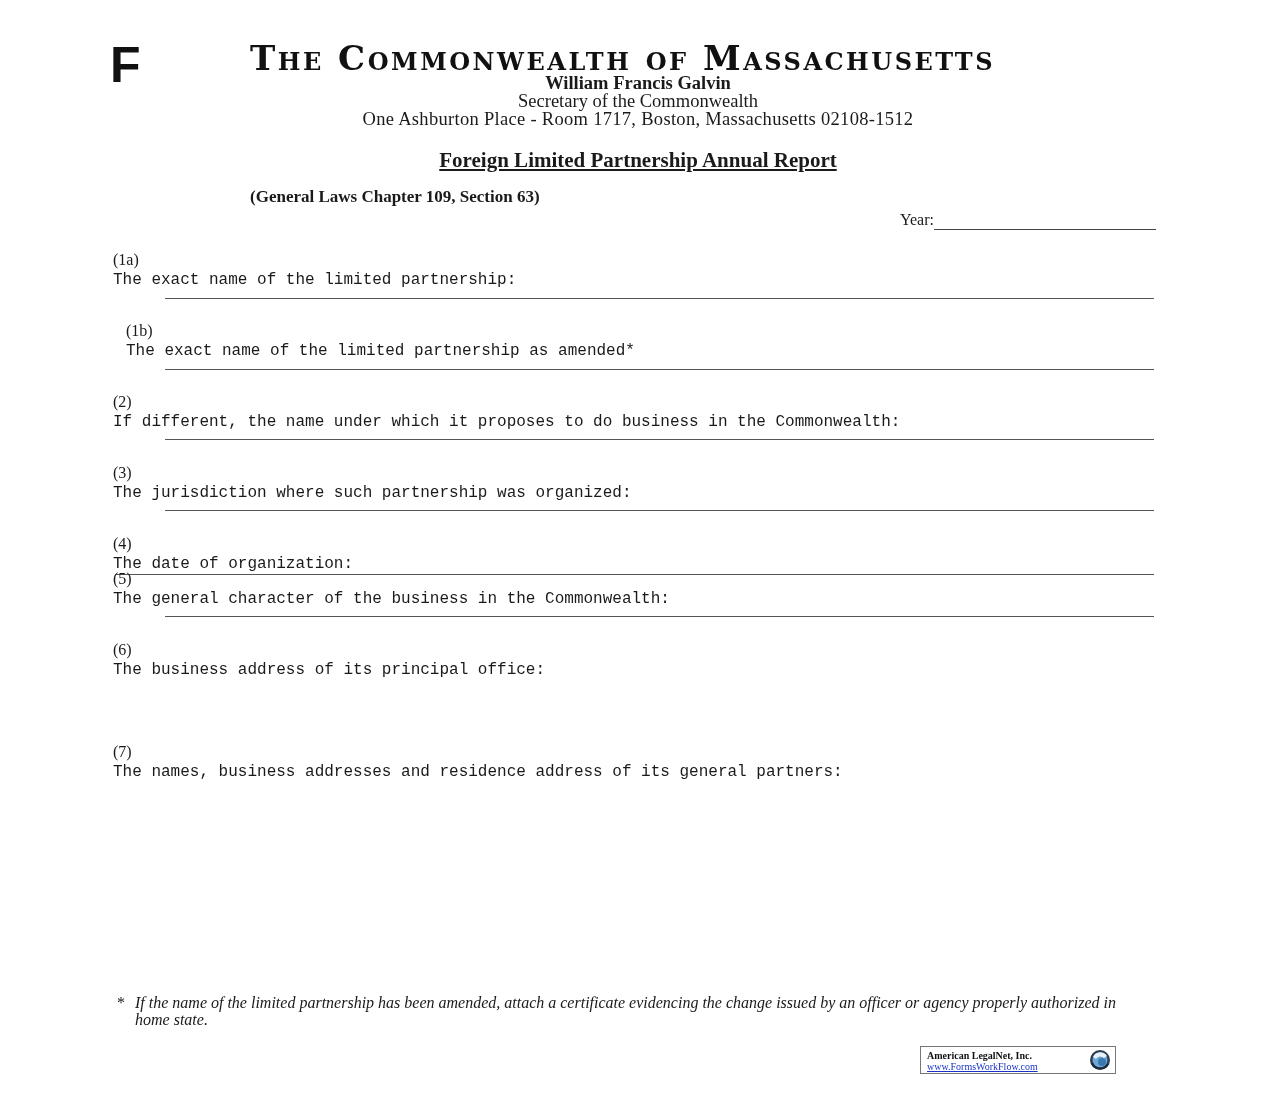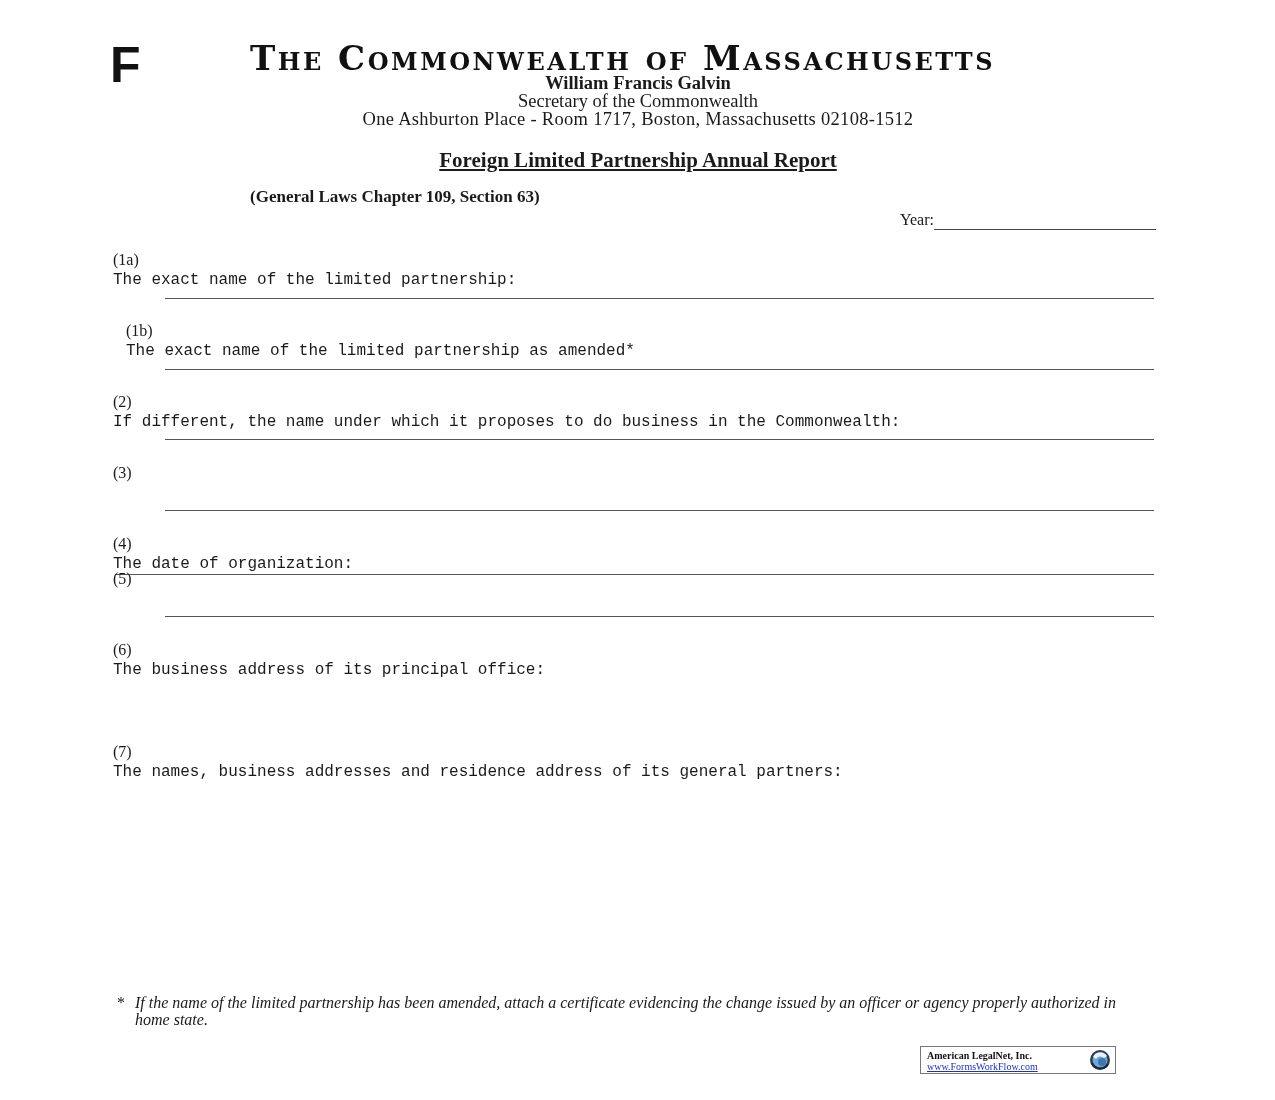--- a/index.html
+++ b/index.html
@@ -59,31 +59,33 @@
 <div class="abs line" style="top:369px;"></div>
 
 <div class="abs item" style="top:392px;">
   <span class="num">(2)</span>
   <span class="txt">If different, the name under which it proposes to do business in the Commonwealth:</span>
 </div>
 <div class="abs line" style="top:439px;"></div>
 
 <div class="abs item" style="top:463px;">
   <span class="num">(3)</span>
+  <span class="txt">The jurisdiction where such partnership was organized:</span>
 </div>
 <div class="abs line" style="top:510px;"></div>
 
 <div class="abs item inline" style="top:534px;">
   <span class="num">(4)</span>
   <span class="txt">The date of organization:</span>
   <span class="inline-fill"></span>
 </div>
 
 <div class="abs item" style="top:569px;">
   <span class="num">(5)</span>
+  <span class="txt">The general character of the business in the Commonwealth:</span>
 </div>
 <div class="abs line" style="top:616px;"></div>
 
 <div class="abs item" style="top:640px;">
   <span class="num">(6)</span>
   <span class="txt">The business address of its principal office:</span>
 </div>
 <div class="abs" style="top:664px; left:158px; width:996px; height:70px;"></div>
 
 <div class="abs item" style="top:742px;">

